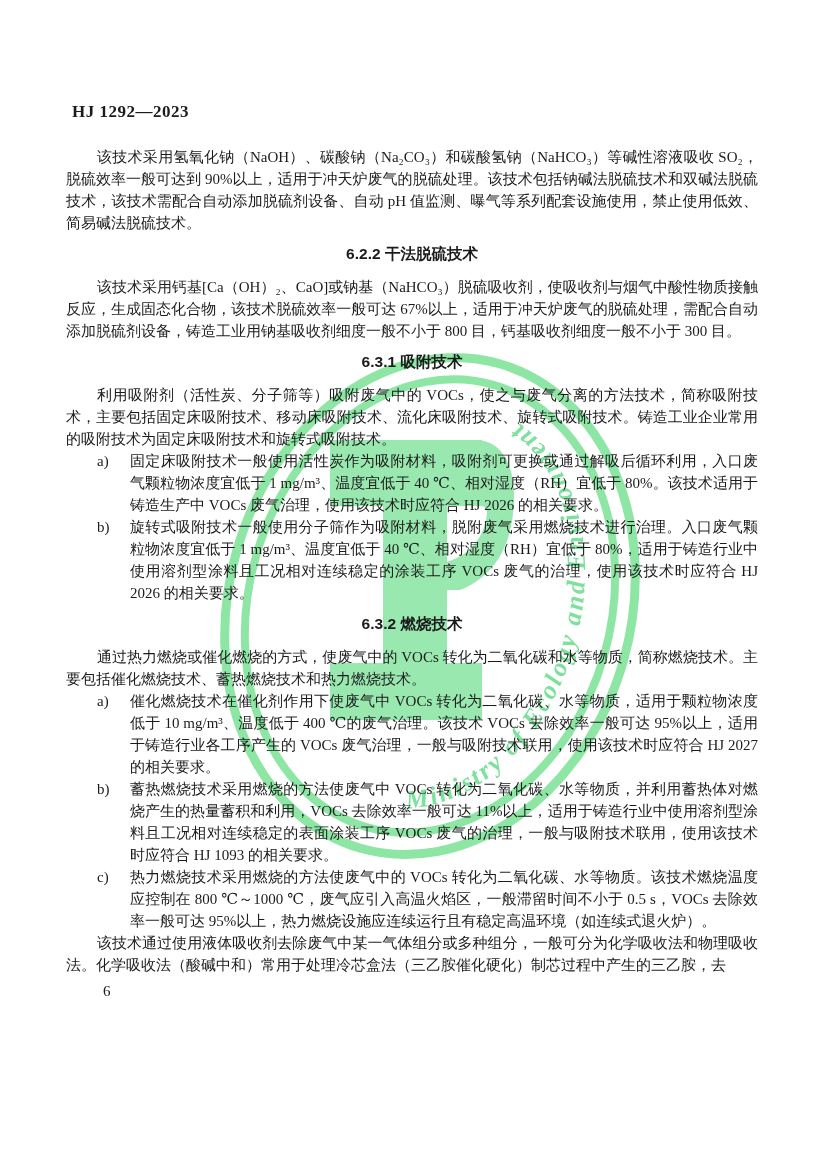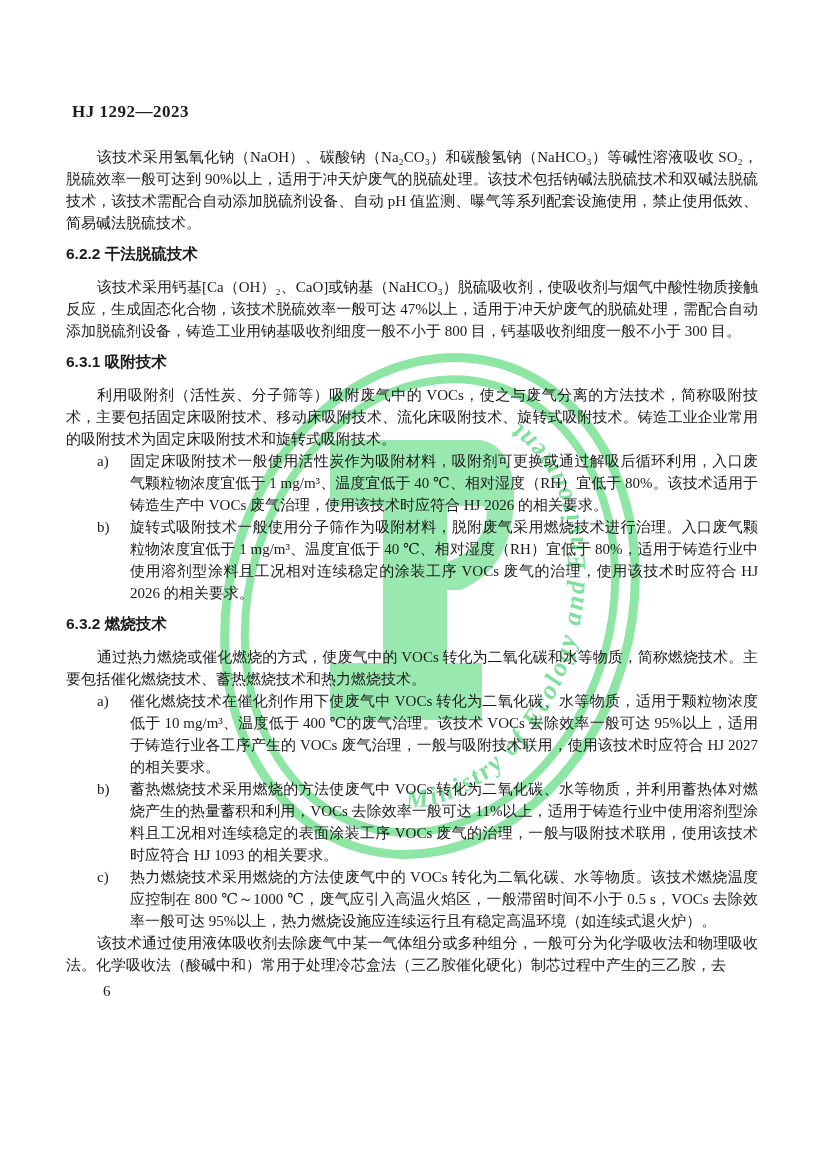--- a/index.html
+++ b/index.html
@@ -28,21 +28,21 @@
     font-size:15px;line-height:22px;color:#1b1b1b;text-align:justify;margin-top:12px;
   }
   .doc-header{
     font-weight:bold;font-size:17px;line-height:22px;margin:0 0 23px 6px;
     text-align:left;letter-spacing:0.5px;
   }
   p.para{margin:0;text-indent:31px;}
   h3.sec{
     font-family:"Liberation Sans","DejaVu Sans",sans-serif;
     font-size:15.5px;font-weight:bold;line-height:22px;
-    margin:9px 0 11px 0;text-align:left;
+    margin:9px 0 11px 0;text-align:center;
   }
   .li{display:flex;margin:0;}
   .li .lbl{flex:0 0 33px;margin-left:31px;}
   .li .txt{flex:1;text-align:justify;}
   .page-num{margin:4px 0 0 37px;text-align:left;}
 </style>
 </head>
 <body>
 
 <div class="page">
@@ -71,21 +71,21 @@
   </svg>
 
   <div class="text-layer">
 
     <div class="doc-header">HJ 1292—2023</div>
 
     <p class="para">该技术采用氢氧化钠（NaOH）、碳酸钠（Na₂CO₃）和碳酸氢钠（NaHCO₃）等碱性溶液吸收 SO₂，脱硫效率一般可达到 90%以上，适用于冲天炉废气的脱硫处理。该技术包括钠碱法脱硫技术和双碱法脱硫技术，该技术需配合自动添加脱硫剂设备、自动 pH 值监测、曝气等系列配套设施使用，禁止使用低效、简易碱法脱硫技术。</p>
 
     <h3 class="sec">6.2.2  干法脱硫技术</h3>
 
-    <p class="para">该技术采用钙基[Ca（OH）₂、CaO]或钠基（NaHCO₃）脱硫吸收剂，使吸收剂与烟气中酸性物质接触反应，生成固态化合物，该技术脱硫效率一般可达 47%以上，适用于冲天炉废气的脱硫处理，需配合自动添加脱硫剂设备，铸造工业用钠基吸收剂细度一般不小于 800 目，钙基吸收剂细度一般不小于 300 目。</p>
+    <p class="para">该技术采用钙基[Ca（OH）₂、CaO]或钠基（NaHCO₃）脱硫吸收剂，使吸收剂与烟气中酸性物质接触反应，生成固态化合物，该技术脱硫效率一般可达 67%以上，适用于冲天炉废气的脱硫处理，需配合自动添加脱硫剂设备，铸造工业用钠基吸收剂细度一般不小于 800 目，钙基吸收剂细度一般不小于 300 目。</p>
 
 
     <h3 class="sec">6.3.1  吸附技术</h3>
 
     <p class="para">利用吸附剂（活性炭、分子筛等）吸附废气中的 VOCs，使之与废气分离的方法技术，简称吸附技术，主要包括固定床吸附技术、移动床吸附技术、流化床吸附技术、旋转式吸附技术。铸造工业企业常用的吸附技术为固定床吸附技术和旋转式吸附技术。</p>
 
     <div class="li">
       <span class="lbl">a)</span>
       <span class="txt">固定床吸附技术一般使用活性炭作为吸附材料，吸附剂可更换或通过解吸后循环利用，入口废气颗粒物浓度宜低于 1 mg/m³、温度宜低于 40 ℃、相对湿度（RH）宜低于 80%。该技术适用于铸造生产中 VOCs 废气治理，使用该技术时应符合 HJ 2026 的相关要求。</span>
     </div>

